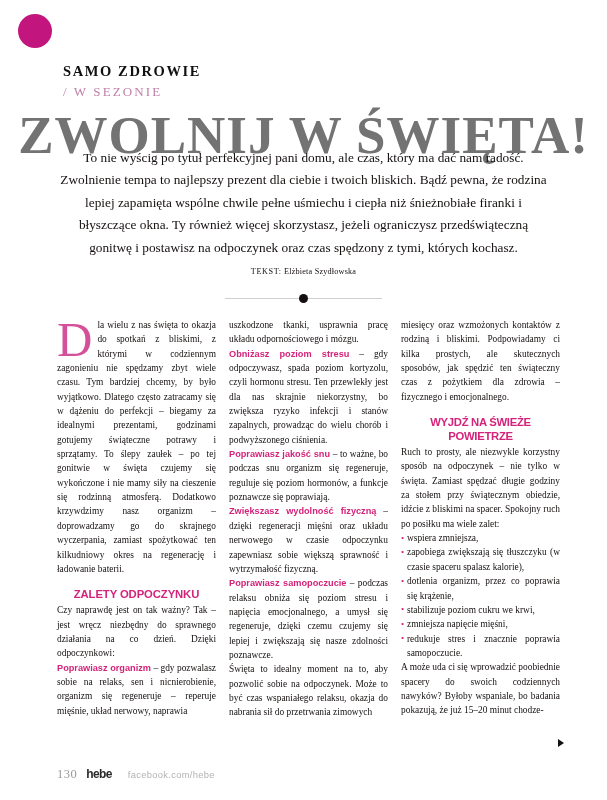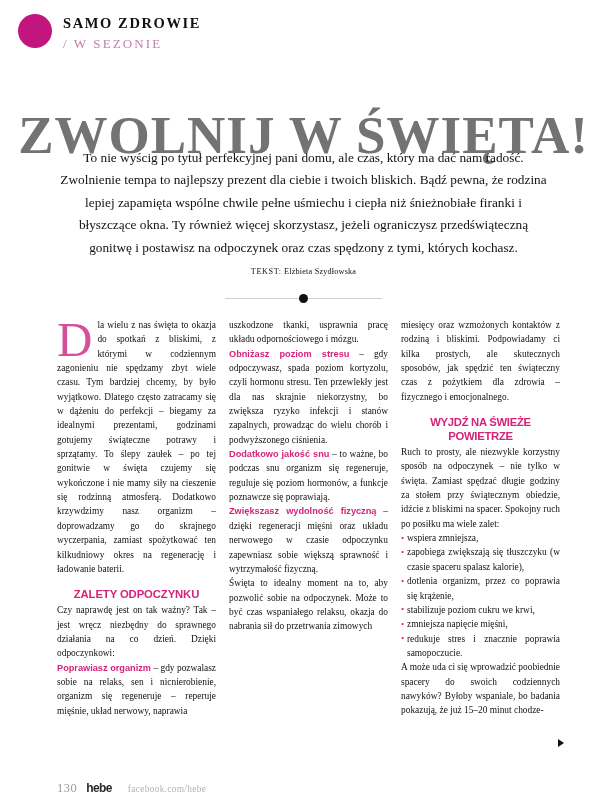--- a/index.html
+++ b/index.html
@@ -29,20 +29,21 @@
     width: 34px;
     height: 34px;
     border-radius: 50%;
     background: #C2157D;
     margin-top: 2px;
     flex: 0 0 auto;
   }
   .masthead-text {
     margin-left: 11px;
     padding-top: 3px;
+    margin-top: 48px;
   }
   .kicker-main {
     font-family: "Liberation Serif", "DejaVu Serif", serif;
     font-weight: bold;
     font-size: 14.5px;
     letter-spacing: 1.6px;
     color: #111111;
     line-height: 1.15;
     white-space: nowrap;
   }
@@ -192,40 +193,40 @@
     height: 0;
     border-left: 6px solid #15100f;
     border-top: 4.5px solid transparent;
     border-bottom: 4.5px solid transparent;
   }
 
   
   .footer {
     position: absolute;
     left: 57px;
-    bottom: 4px;
+    bottom: 18px;
     display: flex;
     align-items: baseline;
     gap: 9px;
   }
   .folio {
     font-family: "Liberation Serif", "DejaVu Serif", serif;
     font-size: 12.5px;
     color: #9a9a9a;
     letter-spacing: 0.5px;
   }
   .brand {
     font-family: "Liberation Sans", "DejaVu Sans", sans-serif;
     font-weight: bold;
     font-size: 12px;
     color: #2a2a2a;
     letter-spacing: -0.6px;
   }
   .social {
-    font-family: Liberation Serif, serif;
+    font-family: Liberation Sans, sans-serif;
     font-size: 9.4px;
     color: #b3b3b3;
     letter-spacing: 0.3px;
     margin-left: 7px;
   }
 </style>
 </head>
 <body>
 
 <div class="masthead">
@@ -254,22 +255,23 @@
       <span class="dropcap">D</span><span>la wielu z nas święta to okazja do spotkań z bliskimi, z którymi w codziennym zagonieniu nie spędzamy zbyt wiele czasu. Tym bardziej chcemy, by było wyjątkowo. Dlatego często zatracamy się w dążeniu do perfekcji – biegamy za idealnymi prezentami, godzinami gotujemy świąteczne potrawy i sprzątamy. To ślepy zaułek – po tej gonitwie w święta czujemy się wykończone i nie mamy siły na cieszenie się rodzinną atmosferą. Dodatkowo krzywdzimy nasz organizm – doprowadzamy go do skrajnego wyczerpania, zamiast spożytkować ten kilkudniowy okres na regenerację i ładowanie baterii.</span>
     </p>
     <h2 class="sec-head">ZALETY ODPOCZYNKU</h2>
     <p>Czy naprawdę jest on tak ważny? Tak – jest wręcz niezbędny do sprawnego działania na co dzień. Dzięki odpoczynkowi:</p>
     <p><span class="run-in">Poprawiasz organizm</span><span> – gdy pozwalasz sobie na relaks, sen i nicnierobienie, organizm się regeneruje – reperuje mięśnie, układ nerwowy, naprawia</span></p>
   </div>
 
   <div class="col">
     <p>uszkodzone tkanki, usprawnia pracę układu odpornościowego i mózgu.</p>
     <p><span class="run-in">Obniżasz poziom stresu</span><span> – gdy odpoczywasz, spada poziom kortyzolu, czyli hormonu stresu. Ten przewlekły jest dla nas skrajnie niekorzystny, bo zwiększa ryzyko infekcji i stanów zapalnych, prowadząc do wielu chorób i podwyższonego ciśnienia.</span></p>
-    <p><span class="run-in">Dodatkowo jakość snu</span><span> – to ważne, bo podczas snu organizm się regeneruje, reguluje się poziom hormonów, a funkcje poznawcze się poprawiają.</span></p>
+    <p><span class="run-in">Poprawiasz jakość snu</span><span> – to ważne, bo podczas snu organizm się regeneruje, reguluje się poziom hormonów, a funkcje poznawcze się poprawiają.</span></p>
     <p><span class="run-in">Zwiększasz wydolność fizyczną</span><span> – dzięki regeneracji mięśni oraz układu nerwowego w czasie odpoczynku zapewniasz sobie większą sprawność i wytrzymałość fizyczną.</span></p>
+    <p><span class="run-in">Poprawiasz samopoczucie</span><span> – podczas relaksu obniża się poziom stresu i napięcia emocjonalnego, a umysł się regeneruje, dzięki czemu czujemy się lepiej i zwiększają się nasze zdolności poznawcze.</span></p>
     <p>Święta to idealny moment na to, aby pozwolić sobie na odpoczynek. Może to być czas wspaniałego relaksu, okazja do nabrania sił do przetrwania zimowych</p>
   </div>
 
   <div class="col">
     <p>miesięcy oraz wzmożonych kontaktów z rodziną i bliskimi. Podpowiadamy ci kilka prostych, ale skutecznych sposobów, jak spędzić ten świąteczny czas z pożytkiem dla zdrowia – fizycznego i emocjonalnego.</p>
     <h2 class="sec-head tight">
       <span>WYJDŹ NA ŚWIEŻE</span><br>
       <span>POWIETRZE</span>
     </h2>
     <p>Ruch to prosty, ale niezwykle korzystny sposób na odpoczynek – nie tylko w święta. Zamiast spędzać długie godziny za stołem przy świątecznym obiedzie, idźcie z bliskimi na spacer. Spokojny ruch po posiłku ma wiele zalet:</p>

